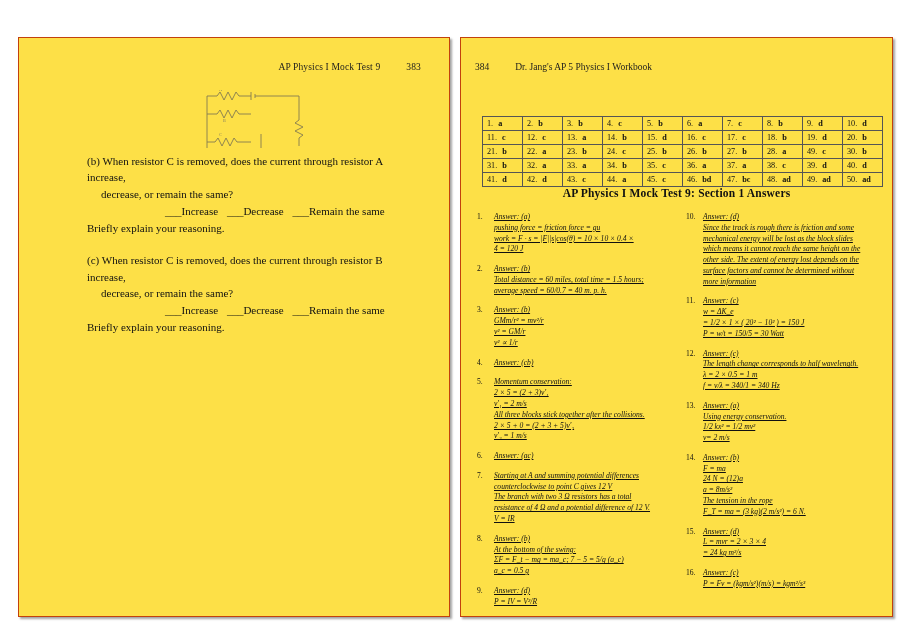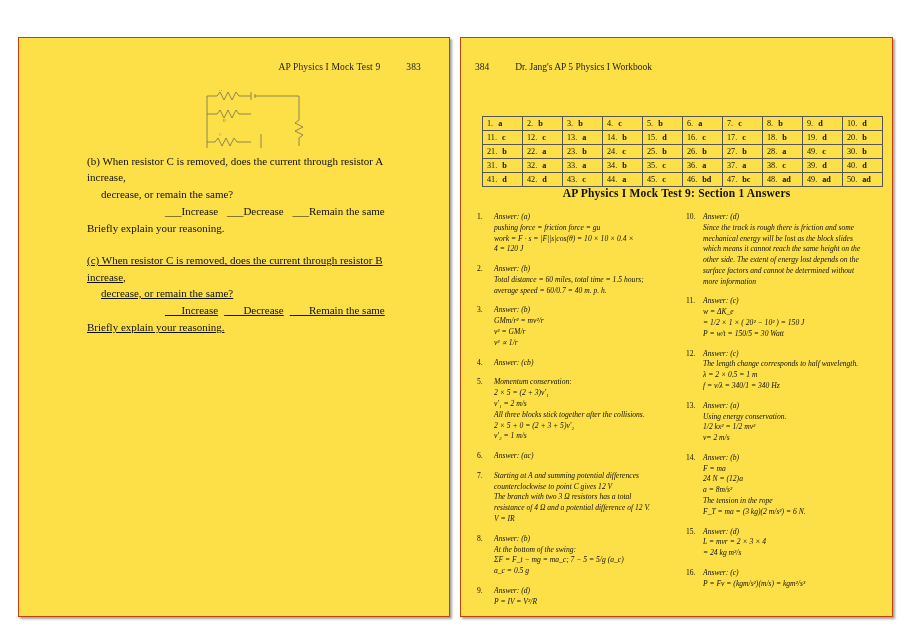--- a/index.html
+++ b/index.html
@@ -149,21 +149,21 @@
   .ans-num {
     width: 17px;
     flex: 0 0 17px;
     text-align: left;
     font-style: normal;
   }
   .ans-body {
     flex: 1;
     font-style: italic;
   }
-  .ans-body .ln { display: block; }
+  .ans-body .ln { display: block; text-decoration: underline; }
 </style>
 </head>
 <body>
 
 <div class="spread">
 
   <div class="page page-left">
 
     <div class="lp-header">
       <span class="hdr-title">AP Physics I Mock Test 9</span><span class="hdr-page">383</span>
@@ -211,21 +211,21 @@
         <div class="q-line1">(b) When resistor C is removed, does the current through resistor A increase,</div>
         <div class="q-line2">decrease, or remain the same?</div>
         <div class="q-choices">
           <span>___Increase</span>
           <span>___Decrease</span>
           <span>___Remain the same</span>
         </div>
         <div class="q-explain">Briefly explain your reasoning.</div>
       </div>
 
-      <div class="q-block" style="margin-top:16px;text-decoration:underline;">
+      <div class="q-block" style="margin-top:16px;">
         <div class="q-line1">(c) When resistor C is removed, does the current through resistor B increase,</div>
         <div class="q-line2">decrease, or remain the same?</div>
         <div class="q-choices">
           <span>___Increase</span>
           <span>___Decrease</span>
           <span>___Remain the same</span>
         </div>
         <div class="q-explain">Briefly explain your reasoning.</div>
       </div>
 

